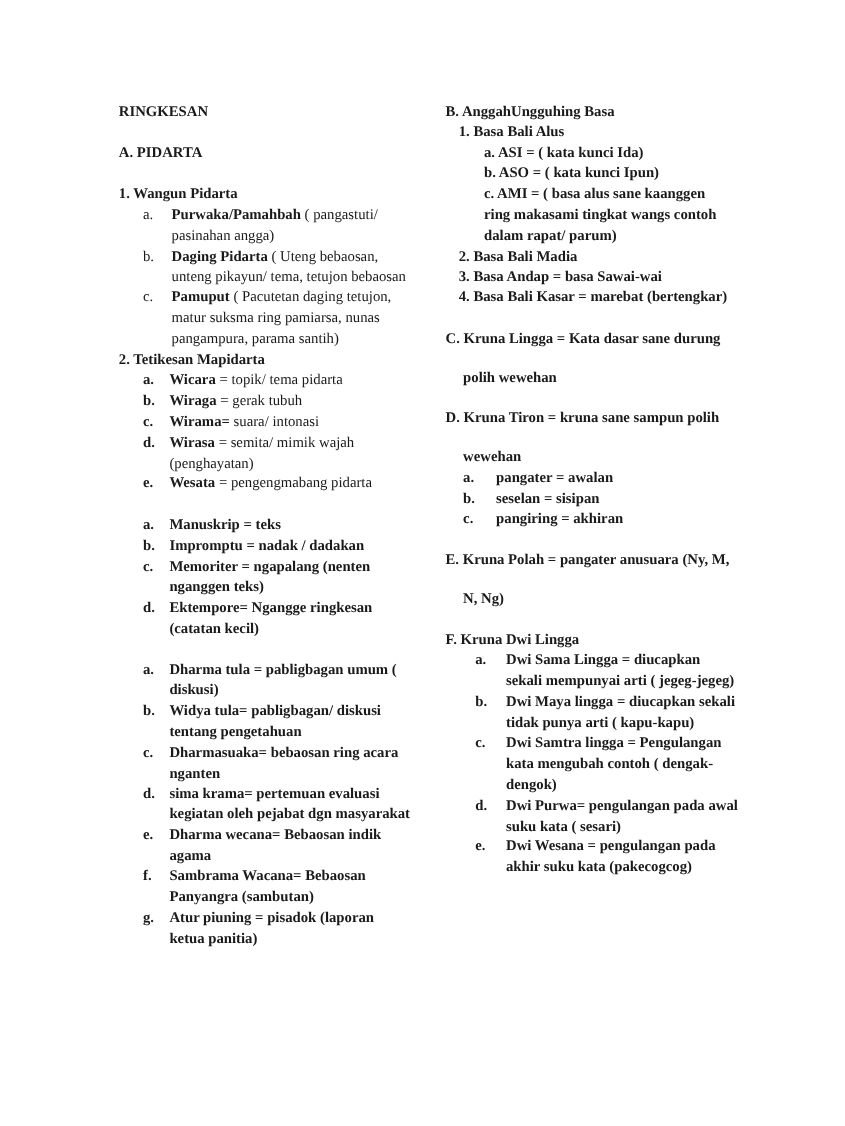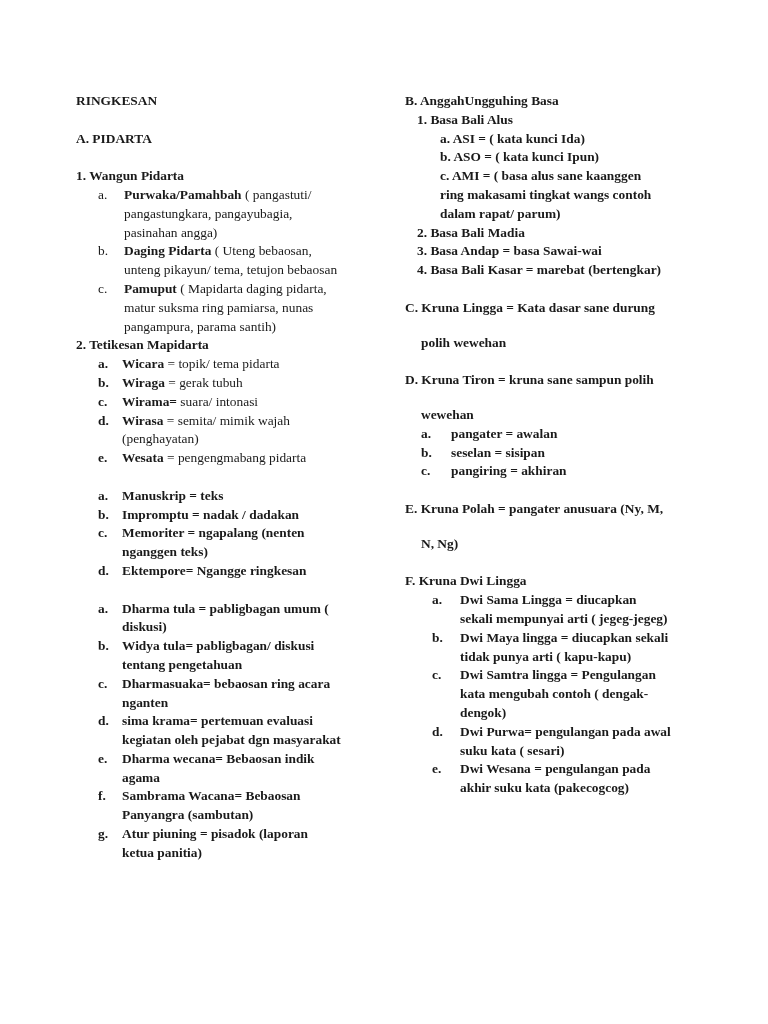--- a/index.html
+++ b/index.html
@@ -1,19 +1,19 @@
 <!DOCTYPE html>
 <html><head>
 <meta charset="utf-8">
 <style>
   html, body { margin:0; padding:0; background:#ffffff; }
   body { width:768px; height:1024px; position:relative; overflow:hidden;
          font-family:"Liberation Serif", "DejaVu Serif", serif; color:#1a1a1a; font-size:13.4px; }
   .col { position:absolute; top:92px; }
-  .col-left { left:76px; width:300px; }
+  .col-left { left:108px; width:300px; }
   .col-right { left:405px; width:300px; }
   .line { line-height:18.8px; white-space:nowrap; }
   .b { font-weight:bold; }
   .gap { height:18.8px; }
   .item { display:flex; line-height:18.8px; }
   .marker { flex:0 0 auto; }
   .txt { white-space:nowrap; }
   .txt .l { display:block; }
   
   .L1 .marker { width:26px; margin-left:22px; }
@@ -32,35 +32,34 @@
   <div class="line b">RINGKESAN</div>
   <div class="gap"></div>
   <div class="line b">A. PIDARTA</div>
   <div class="gap"></div>
 
   <div class="line b">1. Wangun Pidarta</div>
   <div class="item L1">
     <span class="marker">a.</span>
     <span class="txt">
         <span class="l"><b>Purwaka/Pamahbah</b><span> ( pangastuti/</span></span>
-        <span class="l">pangastungkara, pangayubagia,</span>
         <span class="l">pasinahan angga)</span>
       </span>
   </div>
   <div class="item L1">
     <span class="marker">b.</span>
     <span class="txt">
         <span class="l"><b>Daging Pidarta</b><span> ( Uteng bebaosan,</span></span>
         <span class="l">unteng pikayun/ tema, tetujon bebaosan</span>
       </span>
   </div>
   <div class="item L1">
     <span class="marker">c.</span>
     <span class="txt">
-        <span class="l"><b>Pamuput</b><span> ( Mapidarta daging pidarta,</span></span>
+        <span class="l"><b>Pamuput</b><span> ( Pacutetan daging tetujon,</span></span>
         <span class="l">matur suksma ring pamiarsa, nunas</span>
         <span class="l">pangampura, parama santih)</span>
       </span>
   </div>
 
   <div class="line b">2. Tetikesan Mapidarta</div>
   <div class="item L2">
     <span class="marker b">a.</span>
     <span class="txt">
         <span class="l"><b>Wicara</b><span> = topik/ tema pidarta</span></span>
@@ -109,20 +108,21 @@
     <span class="marker">c.</span>
     <span class="txt">
         <span class="l">Memoriter = ngapalang (nenten</span>
         <span class="l">nganggen teks)</span>
       </span>
   </div>
   <div class="item L2 b">
     <span class="marker">d.</span>
     <span class="txt">
         <span class="l">Ektempore= Ngangge ringkesan</span>
+        <span class="l">(catatan kecil)</span>
       </span>
   </div>
   <div class="gap"></div>
 
   <div class="item L2 b">
     <span class="marker">a.</span>
     <span class="txt">
         <span class="l">Dharma tula = pabligbagan umum (</span>
         <span class="l">diskusi)</span>
       </span>

